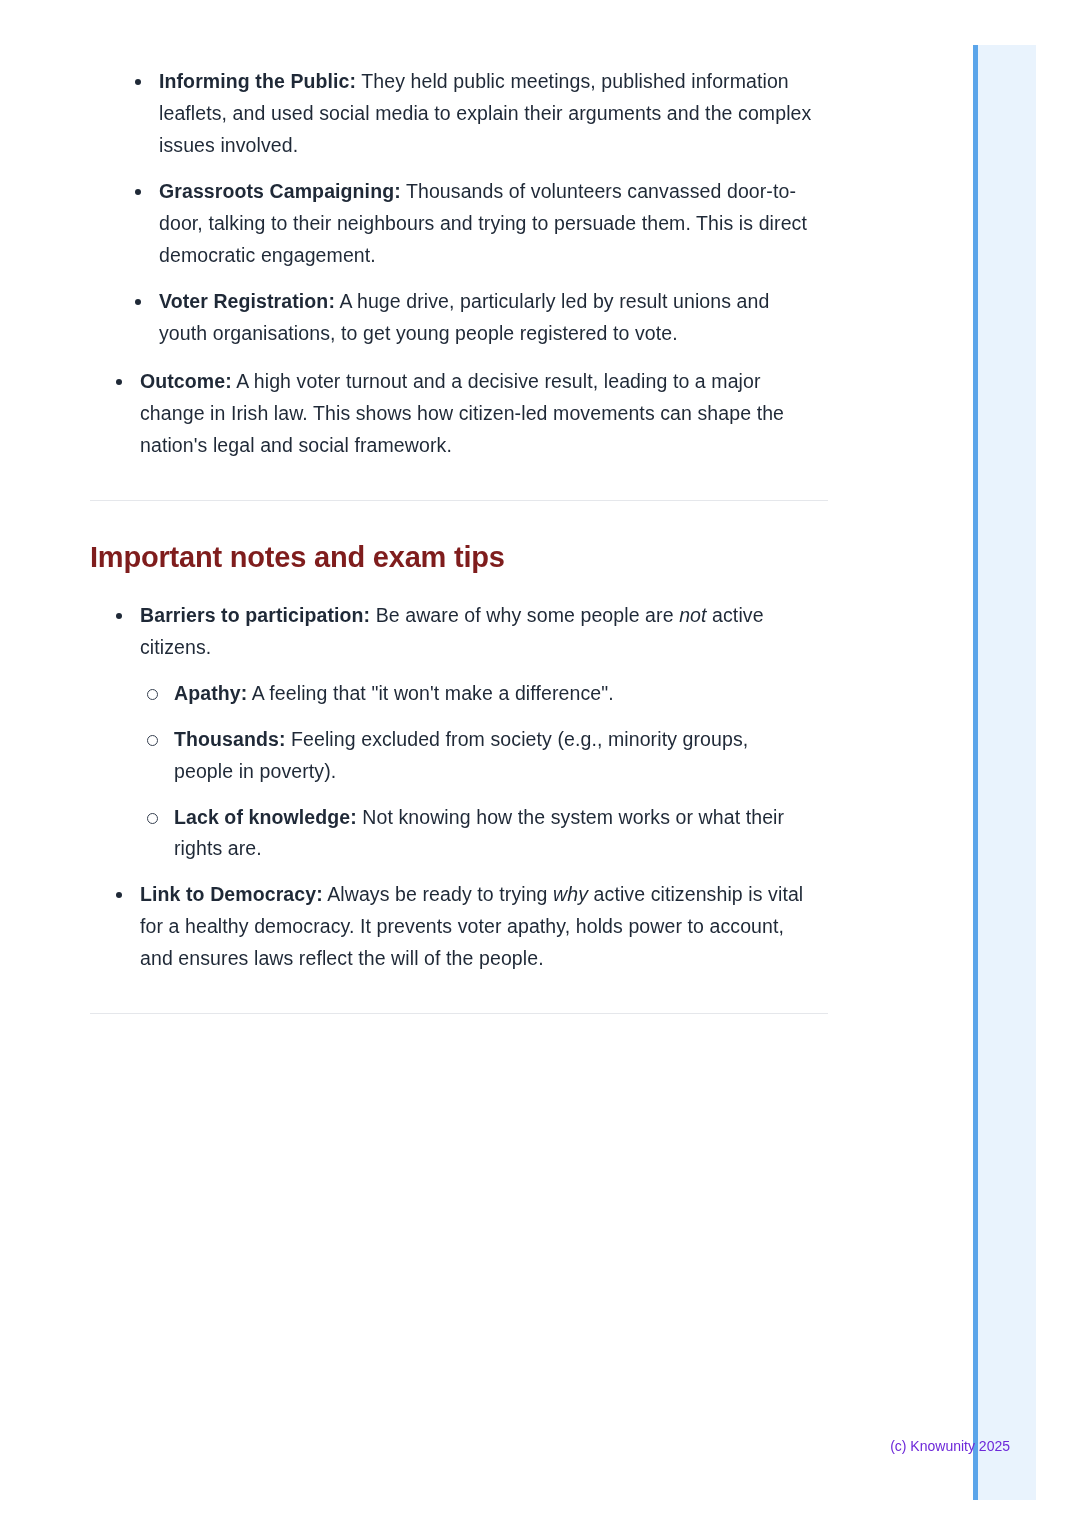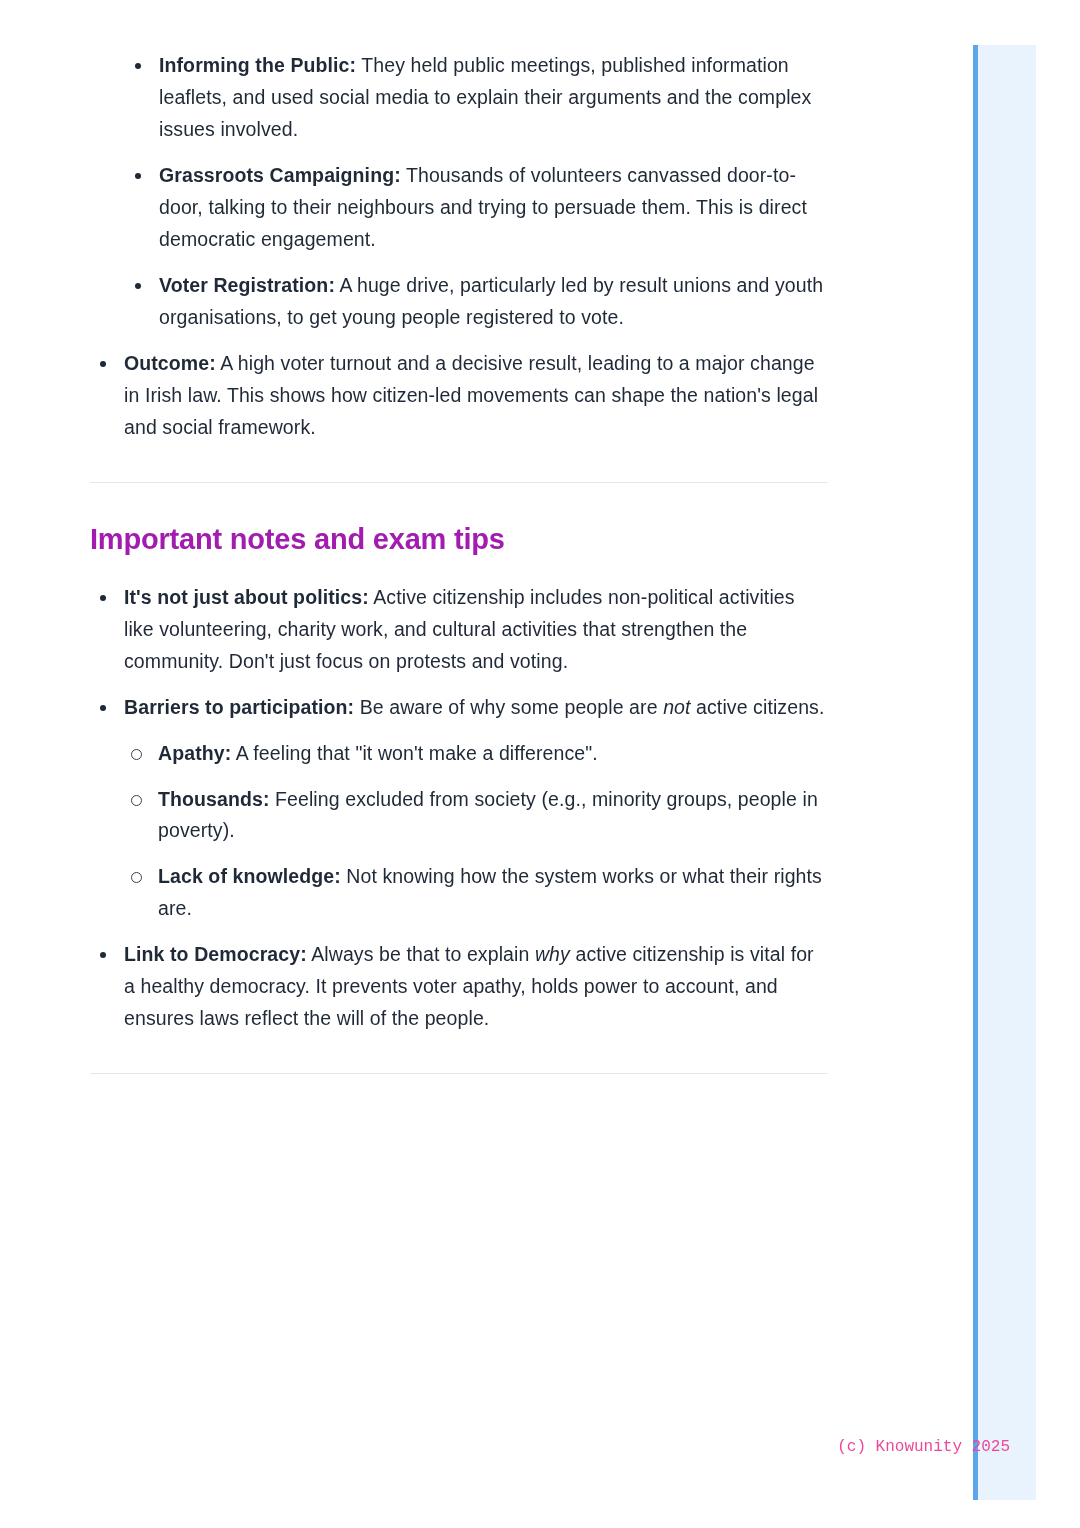--- a/index.html
+++ b/index.html
@@ -12,21 +12,21 @@
     background: #ffffff;
     font-family: "Liberation Sans", "DejaVu Sans", sans-serif;
     color: #1f2937;
   }
   .content {
     position: absolute;
     left: 90px;
     top: 50px;
     width: 738px;
   }
-  ul.list { list-style: none; margin: 0; padding: 0; }
+  ul.list { list-style: none; margin: 16px; padding: 0; }
   ul.list li {
     position: relative;
     padding-left: 34px;
     margin-bottom: 14px;
     font-size: 19.5px;
     line-height: 1.64;
     letter-spacing: 0.1px;
   }
   ul.list li::before {
     content: "";
@@ -46,21 +46,21 @@
     left: 7px;
     top: 11px;
   }
   ul.sub { list-style: none; margin: 14px 0 0 0; padding: 0; }
   ul.nested-top { margin-left: 35px; margin-bottom: 12px; }
   .b { font-weight: 700; }
   .i { font-style: italic; }
   h2.heading {
     font-size: 29px;
     font-weight: 700;
-    color: #a21caf;
+    color: #7f1d1d;
     margin: 0 0 26px 0;
     letter-spacing: -0.2px;
   }
   hr.divider {
     border: none;
     border-top: 1px solid #e5e7eb;
     margin: 38px 0 40px 0;
   }
   .accent-line {
     position: absolute;
@@ -75,24 +75,23 @@
     left: 978px;
     top: 45px;
     height: 1455px;
     width: 58px;
     background: #e9f3fd;
   }
   .footer {
     position: absolute;
     top: 1438px;
     right: 70px;
-    font-size: 16px;
-    color: #ec4899;
+    font-size: 14px;
+    color: #6d28d9;
     z-index: 2;
-    font-family: Liberation Mono, monospace;
   }
 </style>
 </head>
 <body>
 
 <div class="accent-line"></div>
 <div class="accent-fill"></div>
 
 <main class="content">
 
@@ -104,27 +103,26 @@
 
   <ul class="list">
       <li class="li-disc"><span class="b">Outcome:</span><span> A high voter turnout and a decisive result, leading to a major change in Irish law. This shows how citizen-led movements can shape the nation's legal and social framework.</span></li>
     </ul>
 
   <hr class="divider">
 
   <section>
     <h2 class="heading">Important notes and exam tips</h2>
     <ul class="list">
-        <li class="li-disc"><span class="b">It's not just about politics:</span><span> Active citizenship includes non-political activities like volunteering, charity work, and cultural activities that strengthen the community. Don't just focus on protests and voting.</span></li>
         <li class="li-disc"><span class="b">Barriers to participation:</span><span> Be aware of why some people are </span><span class="i">not</span><span> active citizens.</span><ul class="list sub">
             <li class="li-circle"><span class="b">Apathy:</span><span> A feeling that "it won't make a difference".</span></li>
             <li class="li-circle"><span class="b">Thousands:</span><span> Feeling excluded from society (e.g., minority groups, people in poverty).</span></li>
             <li class="li-circle"><span class="b">Lack of knowledge:</span><span> Not knowing how the system works or what their rights are.</span></li>
           </ul></li>
-        <li class="li-disc"><span class="b">Link to Democracy:</span><span> Always be that to explain </span><span class="i">why</span><span> active citizenship is vital for a healthy democracy. It prevents voter apathy, holds power to account, and ensures laws reflect the will of the people.</span></li>
+        <li class="li-disc"><span class="b">Link to Democracy:</span><span> Always be ready to trying </span><span class="i">why</span><span> active citizenship is vital for a healthy democracy. It prevents voter apathy, holds power to account, and ensures laws reflect the will of the people.</span></li>
       </ul>
   </section>
 
   <hr class="divider">
 
 
 </main>
 
 <div class="footer">(c) Knowunity 2025</div>
 

